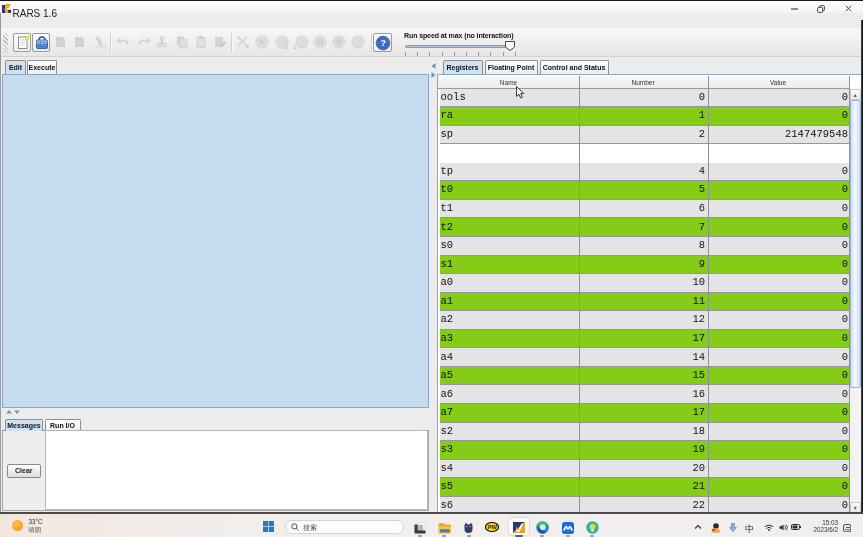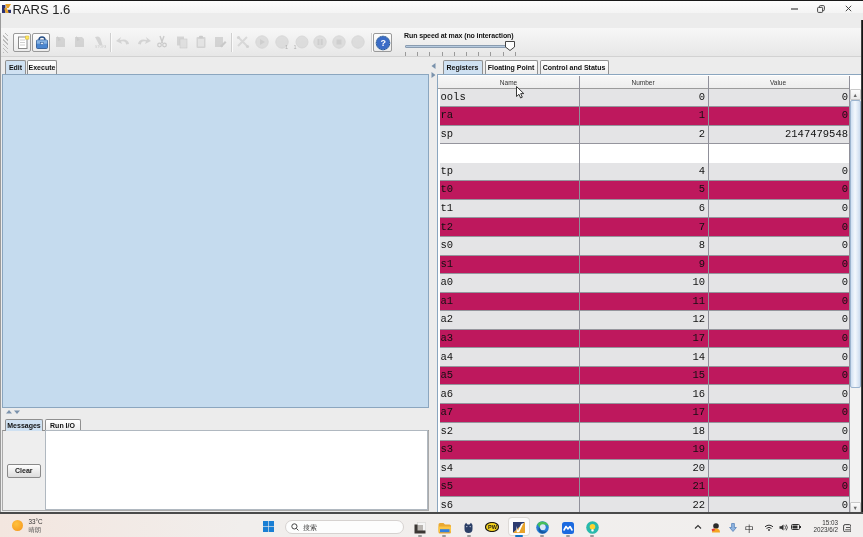--- a/index.html
+++ b/index.html
@@ -1,18 +1,18 @@
 <!DOCTYPE html>
 <html><head><meta charset="utf-8"><style>
 *{margin:0;padding:0;box-sizing:border-box}
 html,body{width:863px;height:537px;overflow:hidden;font-family:"Liberation Sans",sans-serif;background:#ececec}
 .abs{position:absolute}
 #win{position:absolute;left:0;top:0;width:863px;height:514px;background:#ececec}
 #titlebar{position:absolute;left:0;top:0;width:863px;height:13px;background:linear-gradient(#fdfdfd,#f4f4f4);border-top:1.5px solid #191919}
-#title{position:absolute;left:12.5px;top:1px;font-size:13px;color:#222}
+#title{position:absolute;left:12.5px;top:7px;font-size:10px;color:#222}
 #menubar{position:absolute;left:1px;top:13px;width:861px;height:15px;background:linear-gradient(#fbfbfb,#f3f3f3);font-size:8px;color:#111}
 .mi{position:absolute;top:3.5px}
 #toolbar{position:absolute;left:1px;top:28px;width:861px;height:29px;background:linear-gradient(#f7f7f7,#e7e7e7);border-bottom:1px solid #d2d2d2}
 #handle{position:absolute;left:2px;top:5px;width:5px;height:20px;background:repeating-linear-gradient(45deg,#bbb 0 1px,transparent 1px 3px)}
 .tbtn{position:absolute;top:5px;width:18.5px;height:18.5px}
 .tbtn.en{border:1px solid #9a9a9a;background:linear-gradient(#fdfdfd,#ececec);border-radius:2px}
 .tbtn svg{position:absolute;left:1px;top:1px}
 .tbtn:not(.en) svg{opacity:0.62}
 .tsep{position:absolute;top:5px;width:2px;height:19px;border-left:1px solid #cfcfcf;border-right:1px solid #fafafa}
 #sliderlabel{position:absolute;left:403px;top:4px;font-size:7px;font-weight:bold;color:#111;letter-spacing:-0.1px}
@@ -31,21 +31,21 @@
 #clearbtn{position:absolute;left:6.5px;top:464px;width:34.5px;height:13.5px;background:linear-gradient(#fefefe,#dcdcdc);border:1px solid #8a8a8a;border-radius:2px;font-size:7px;font-weight:bold;color:#222;text-align:center;line-height:12.5px}
 
 #vdiv{position:absolute;left:429.5px;top:57px;width:7.5px;height:456px;background:#ececec}
 
 #rpanel{position:absolute;left:437px;top:73.5px;width:424px;height:439.5px;background:#fff;border:1px solid #8ba6bf;border-right:none}
 #thead{position:absolute;left:438px;top:76px;width:412px;height:12.5px;background:linear-gradient(#f7f7f7,#ededed);border-bottom:1px solid #9b9b9b;font-size:6.5px;color:#333}
 .hc{position:absolute;top:2.5px;text-align:center}
 #tbody{position:absolute;left:438px;top:88.5px;width:412px;height:424.5px;overflow:hidden}
 .tr{position:absolute;left:1.5px;width:409px;height:18.56px;border-bottom:1px solid #95959d}
 .tr.g{background:#e4e4e6}
-.tr.w{background:#be185d}
+.tr.w{background:#84cc16}
 .rn,.rnum,.rval{position:absolute;top:2.2px;font-family:"Liberation Mono",monospace;font-size:10.5px;color:#111}
 .rn{left:1px}
 .rnum{right:143.5px}
 .rval{right:0.5px}
 .vline{position:absolute;top:76px;width:1px;height:437px;background:#90909a}
 
 #sbar{position:absolute;left:850px;top:88.5px;width:10.5px;height:424.5px;background:#f2f2f2}
 .sarr{position:absolute;left:0;width:10.5px;height:11px;background:linear-gradient(#fbfbfb,#e9e9e9);border:1px solid #c9c9c9;border-radius:1px;text-align:center;font-size:5.5px;color:#666;line-height:10px}
 #sthumb{position:absolute;left:0;top:11px;width:10.5px;height:288px;background:linear-gradient(90deg,#cfdff2,#f4f8fd 45%,#cddcef);border:1px solid #9cb4cf;border-radius:2px}
 #rightedge{position:absolute;left:860.5px;top:20px;width:2.5px;height:494px;background:linear-gradient(90deg,#555,#000)}

